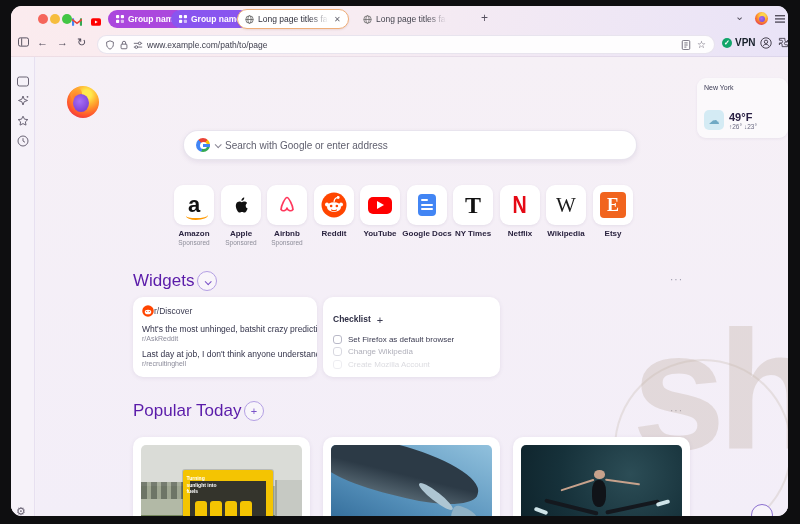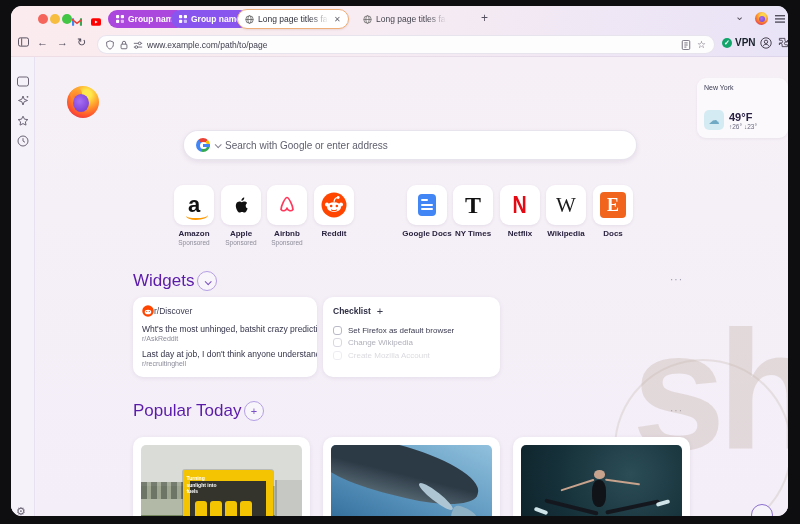--- a/index.html
+++ b/index.html
@@ -105,21 +105,21 @@
     border:1.2px solid #b4a0e4; color:#7a52c8; font-size:11px; text-align:center; line-height:18px;
     background:rgba(255,255,255,.4); }
   .dots { position:absolute; color:#9a97a8; font-size:10px; letter-spacing:1px; }
 
   .card { position:absolute; background:#fff; border-radius:10px;
     box-shadow:0 1px 4px rgba(90,70,120,.10); overflow:hidden; z-index:2; }
   .rw-head { display:flex; align-items:center; padding:8px 9px 4px; }
   .rw-title { font-size:8.5px; color:#3c3c52; }
   .rw-post-t { font-size:8.5px; color:#33334a; padding:3px 9px 0; white-space:nowrap; overflow:hidden; }
   .rw-post-s { font-size:7px; color:#8b8b9a; padding:1px 9px 0; }
-  .cl-head { display:flex; align-items:center; gap:6px; padding:8px 10px 5px; }
+  .cl-head { display:flex; gap:6px; padding:17px 10px 5px; }
   .cl-title { font-size:8.5px; color:#2f2f45; font-weight:bold; }
   .cl-plus { font-size:11px; color:#3a3a50; }
   .cl-item { display:flex; align-items:center; gap:6px; padding:3.5px 10px 0; }
   .cbox { width:9px; height:9px; border:1px solid #b9b9c8; border-radius:3px; background:#fff; flex:0 0 auto; }
   .cl-lbl { font-size:8px; }
 
   .img { position:absolute; left:8px; top:8px; right:8px; bottom:-10px; border-radius:5px; overflow:hidden; }
   .img-solar { background:linear-gradient(180deg,#dadcd7 0 42%,#b2b9a6 42% 72%,#76885f 72%); }
   .panels { position:absolute; left:0; top:38%; width:30%; height:18%;
     background:repeating-linear-gradient(90deg,#5c6456 0 6px,#9aa28d 6px 10px); opacity:.8; }
@@ -364,20 +364,26 @@
     </div>
     <div class="sc" style="left:223px">
       <div class="sc-tile">
           <svg width="24" height="24" viewBox="0 0 24 24">
             <path d="M12 4.5c1.8 0 6 8.5 6 12a3.4 3.4 0 01-6-2.1A3.4 3.4 0 016 16.5c0-3.5 4.2-12 6-12z" fill="none" stroke="#ff385c" stroke-width="1.7"></path>
           </svg>
         </div>
       <div class="sc-lbl">Airbnb</div>
       <div class="sc-sub">Sponsored</div>
     </div>
+    <div class="sc" style="left:316px">
+      <div class="sc-tile">
+          <span class="yt-tile"></span>
+        </div>
+      <div class="sc-lbl">YouTube</div>
+    </div>
     <div class="sc" style="left:363px">
       <div class="sc-tile">
           <span class="gd-tile">
             <i></i>
             <i></i>
             <i></i>
           </span>
         </div>
       <div class="sc-lbl">Google Docs</div>
     </div>
@@ -396,21 +402,21 @@
     <div class="sc" style="left:502px">
       <div class="sc-tile">
           <span class="serif-glyph" style="font-size:21px;color:#1b1b1b">W</span>
         </div>
       <div class="sc-lbl">Wikipedia</div>
     </div>
     <div class="sc" style="left:549px">
       <div class="sc-tile">
           <span class="etsy-tile">E</span>
         </div>
-      <div class="sc-lbl">Docs</div>
+      <div class="sc-lbl">Etsy</div>
     </div>
 
     <div class="sec-title" style="left:97px;top:214px">Widgets</div>
     <div class="round-btn" style="left:161px;top:214px"><span class="chev" style="display:inline-block;border-color:#7a52c8"></span></div>
     <div class="dots" style="left:634px;top:217px">···</div>
 
     <div class="card" style="left:97px;top:240px;width:184px;height:80px">
       <div class="rw-head">
         <svg width="12" height="12" viewBox="0 0 20 20">
             <circle cx="10" cy="10" r="9.6" fill="#ff4500"></circle>

